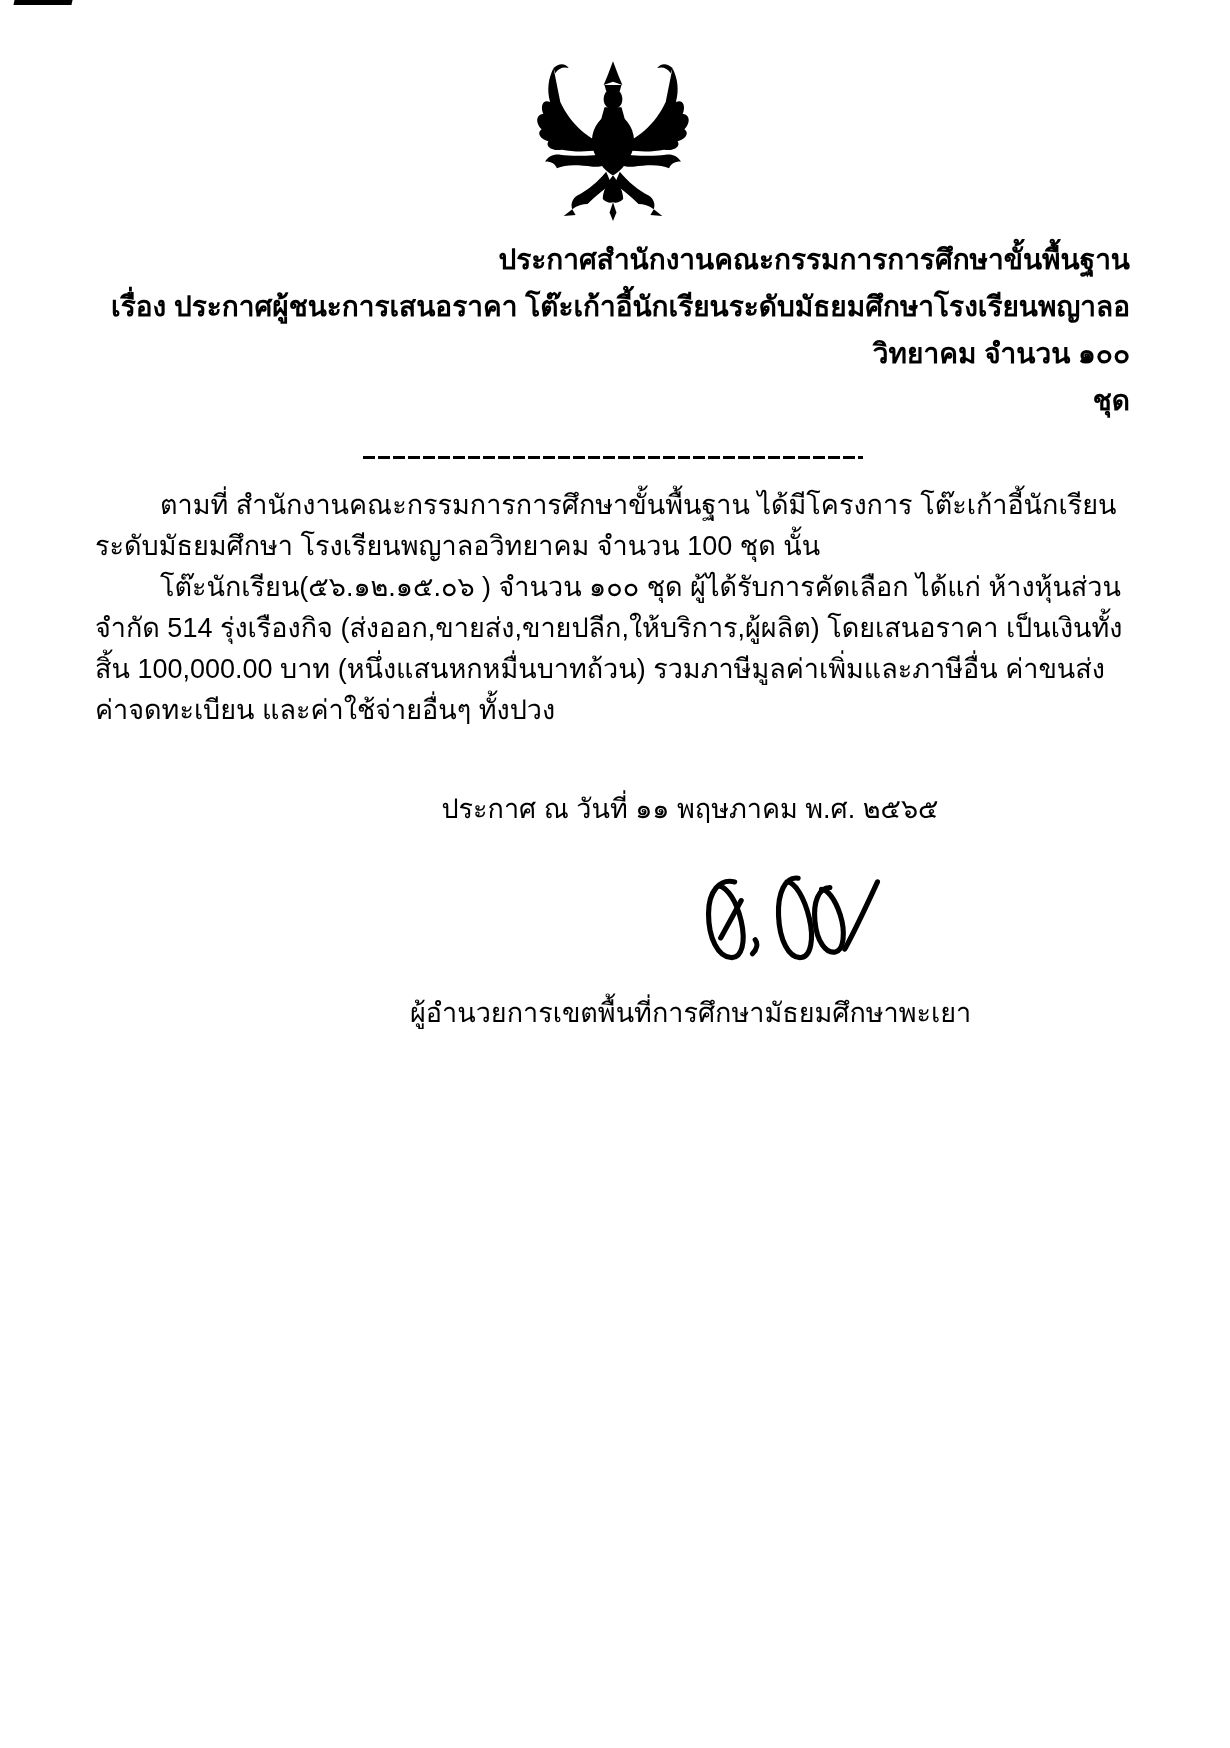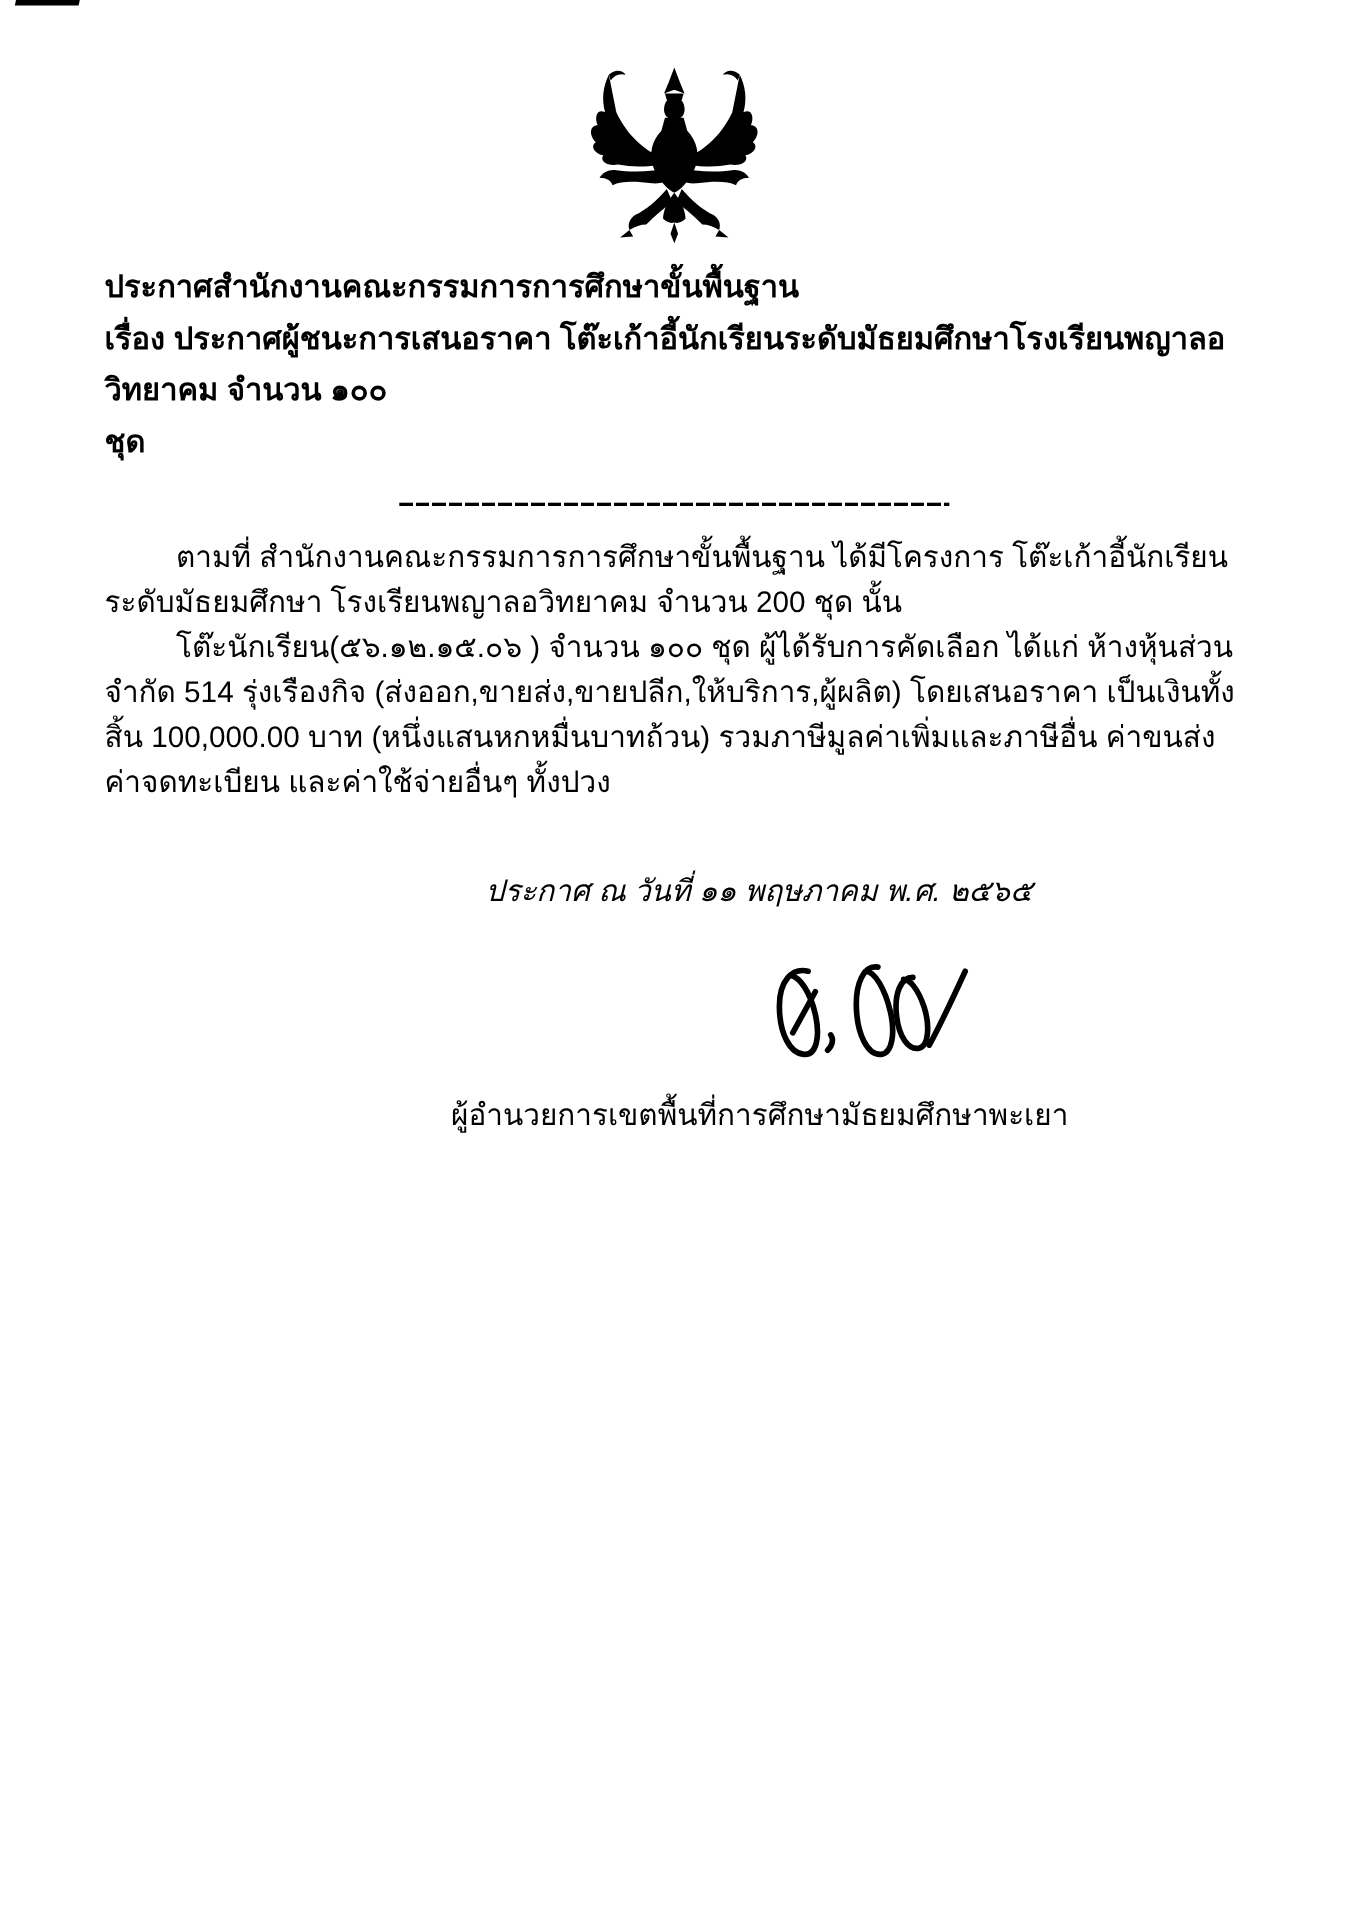--- a/index.html
+++ b/index.html
@@ -18,21 +18,21 @@
     width: 58px; height: 5px;
     background: #000;
     transform: skewX(-12deg);
   }
   .page { padding: 58px 100px 0 95px; }
 
   .emblem-wrap { text-align: center; margin: 0 0 6px 0; }
   .garuda { width: 170px; height: 168px; }
 
   .title {
-    text-align: left;
+    text-align: right;
     font-weight: bold;
     font-size: 28px;
     line-height: 47px;
     margin: 0;
   }
   .divider {
     width: 500px; height: 3px;
     margin: 32px auto 0 auto;
     background: repeating-linear-gradient(90deg, #000 0 12px, rgba(0,0,0,0) 12px 15px);
   }
@@ -44,21 +44,21 @@
     margin: 0;
     text-align: left;
   }
   .para-first { margin-top: 26px; }
 
   .closing-block {
     width: 560px;
     margin: 58px 160px 0 auto;
     text-align: center;
   }
-  .date-line { font-size: 27px; line-height: 40px; margin: 0; font-style: italic; }
+  .date-line { font-size: 27px; line-height: 40px; margin: 0; }
 
   .sig-wrap { margin: 38px 0 0 270px; width: 212px; height: 112px; }
   .sig-svg { width: 212px; height: 112px; }
 
   .sig-name { font-size: 27px; line-height: 41px; margin-top: 10px; white-space: nowrap; }
   .sig-pos  { font-size: 27px; line-height: 41px; margin-top: 14px; white-space: nowrap; }
 </style>
 </head>
 <body>
 
@@ -95,21 +95,21 @@
       </g>
     </svg>
   </div>
 
   <div class="title">ประกาศสำนักงานคณะกรรมการการศึกษาขั้นพื้นฐาน</div>
   <div class="title">เรื่อง ประกาศผู้ชนะการเสนอราคา โต๊ะเก้าอี้นักเรียนระดับมัธยมศึกษาโรงเรียนพญาลอวิทยาคม จำนวน ๑๐๐</div>
   <div class="title">ชุด</div>
 
   <div class="divider"></div>
 
-  <p class="para para-first">ตามที่ สำนักงานคณะกรรมการการศึกษาขั้นพื้นฐาน ได้มีโครงการ โต๊ะเก้าอี้นักเรียนระดับมัธยมศึกษา โรงเรียนพญาลอวิทยาคม จำนวน 200 ชุด  นั้น</p>
+  <p class="para para-first">ตามที่ สำนักงานคณะกรรมการการศึกษาขั้นพื้นฐาน ได้มีโครงการ โต๊ะเก้าอี้นักเรียนระดับมัธยมศึกษา โรงเรียนพญาลอวิทยาคม จำนวน 100 ชุด  นั้น</p>
   <p class="para">โต๊ะนักเรียน(๕๖.๑๒.๑๕.๐๖ ) จำนวน ๑๐๐ ชุด ผู้ได้รับการคัดเลือก ได้แก่ ห้างหุ้นส่วนจำกัด 514 รุ่งเรืองกิจ (ส่งออก,ขายส่ง,ขายปลีก,ให้บริการ,ผู้ผลิต) โดยเสนอราคา เป็นเงินทั้งสิ้น 100,000.00 บาท (หนึ่งแสนหกหมื่นบาทถ้วน) รวมภาษีมูลค่าเพิ่มและภาษีอื่น ค่าขนส่ง ค่าจดทะเบียน และค่าใช้จ่ายอื่นๆ ทั้งปวง</p>
 
   <div class="closing-block">
     <p class="date-line">ประกาศ ณ วันที่  ๑๑ พฤษภาคม พ.ศ. ๒๕๖๕</p>
 
     <div class="sig-wrap">
       <svg class="sig-svg" viewBox="0 0 210 120" aria-hidden="true">
         <g fill="none" stroke="#000" stroke-width="5.5" stroke-linecap="round">
           <path d="M50,16 C34,12 22,26 22,50 C22,76 32,96 46,97 C58,98 62,80 57,58 C52,36 42,22 33,20"></path>
           <path d="M57,36 L35,76"></path>

